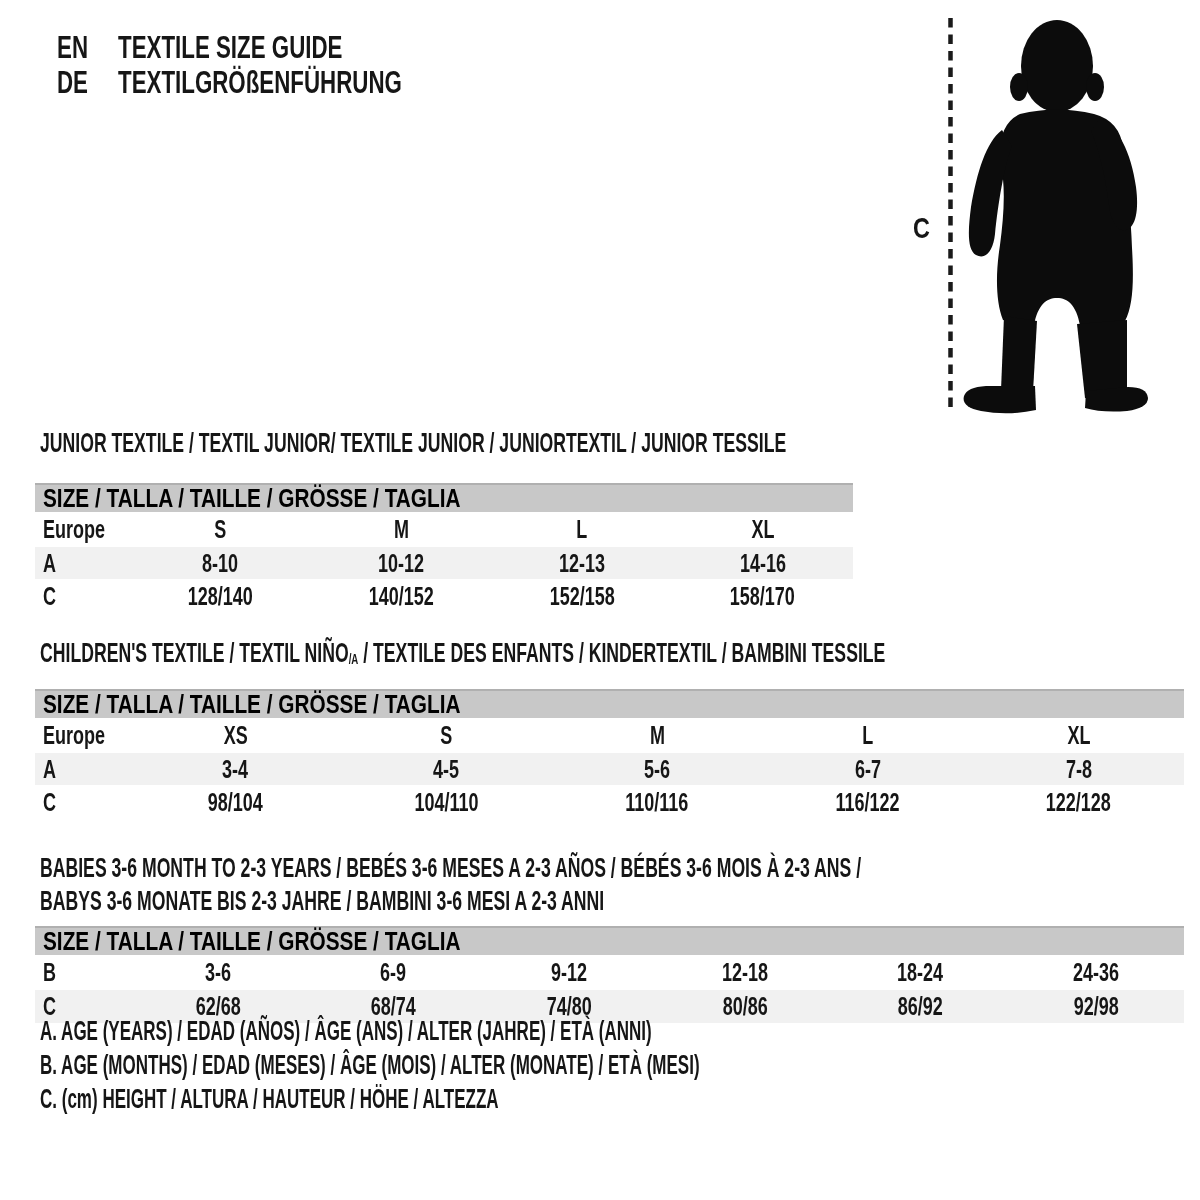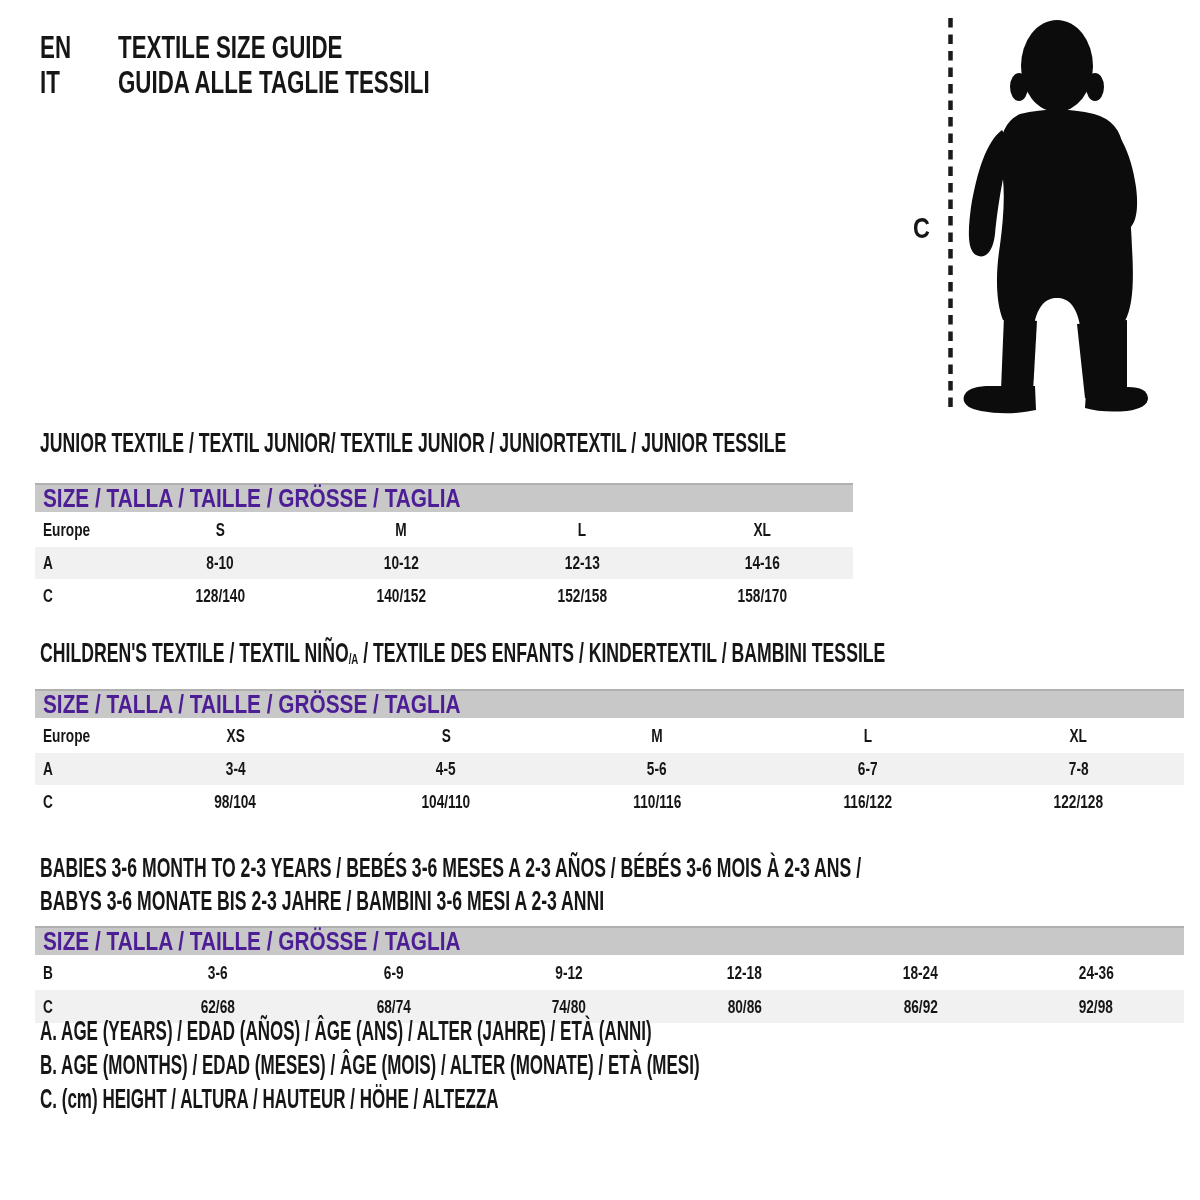--- a/index.html
+++ b/index.html
@@ -7,21 +7,21 @@
     width:1200px;height:1200px;position:relative;background:#ffffff;
     font-family:"Liberation Sans","DejaVu Sans",sans-serif;
     font-weight:700;color:#161616;overflow:hidden;
   }
   
   .cx{display:inline-block;white-space:nowrap;transform-origin:0 50%;}
 
   
   .lang-block{position:absolute;left:40px;top:30px;}
   .lang-row{display:flex;height:35px;line-height:35px;font-size:31px;}
-  .lang-code{width:78px;}
+  .lang-code{width:78px;text-align:center;}
   .lang-row .cx{transform:scaleX(0.72);}
 
   
   .figure-svg{position:absolute;left:900px;top:0;}
   .c-label{position:absolute;left:913px;top:213px;font-size:30px;line-height:30px;}
   .c-label .cx{transform:scaleX(0.78);}
 
   
   .heading{position:absolute;font-size:28px;line-height:24px;white-space:nowrap;
            transform:scaleX(0.63);transform-origin:0 50%;}
@@ -29,25 +29,25 @@
   #children-heading{left:40px;top:641px;}
   #babies-heading{left:40px;top:851px;line-height:33px;}
   .heading .subA{font-size:0.55em;vertical-align:-0.12em;letter-spacing:0;}
 
   
   .table-wrap{position:absolute;}
   #junior-table{left:35px;top:483px;width:818px;}
   #children-table{left:35px;top:689px;width:1149px;}
   #babies-table{left:35px;top:926px;width:1149px;}
   .size-bar{height:27px;line-height:27px;background:#c8c8c8;border-top:2px solid #b0b0b0;
-            padding-left:8px;color:#4c1d95;font-size:26px;}
+            padding-left:8px;color:#000000;font-size:26px;}
   .size-bar .cx{transform:scaleX(0.80);}
   table{width:100%;border-collapse:collapse;table-layout:fixed;}
   col.col-label{width:95px;}
-  td{text-align:center;padding:0;font-size:19px;vertical-align:middle;}
+  td{text-align:center;padding:0;font-size:25px;vertical-align:middle;}
   td .cx{transform:scaleX(0.72);transform-origin:50% 50%;}
   td.lbl{text-align:left;padding-left:8px;}
   td.lbl .cx{transform-origin:0 50%;}
   tr.r-europe{height:35px;}
   tr.r-shaded{height:32px;background:#f1f1f1;}
   tr.r-plain{height:34px;}
   tr.r-b{height:35px;}
   tr.r-c-shaded{height:33px;background:#f1f1f1;}
 
   
@@ -57,22 +57,22 @@
 </style>
 </head>
 <body>
 
 <div class="lang-block">
   <div class="lang-row">
     <span class="lang-code"><span class="cx">EN</span></span>
     <span class="cx">TEXTILE SIZE GUIDE</span>
   </div>
   <div class="lang-row">
-    <span class="lang-code"><span class="cx">IT</span></span>
-    <span class="cx">GUIDA ALLE TAGLIE TESSILI</span>
+    <span class="lang-code"><span class="cx">DE</span></span>
+    <span class="cx">TEXTILGRÖßENFÜHRUNG</span>
   </div>
 </div>
 
 <div class="c-label">
   <span class="cx">C</span>
 </div>
 
 <svg class="figure-svg" width="300" height="440" viewBox="900 0 300 440" xmlns="http://www.w3.org/2000/svg">
   <line x1="950.5" y1="18" x2="950.5" y2="414" stroke="#1a1a1a" stroke-width="4.5" stroke-dasharray="9.5 7"></line>
   <g fill="#0c0c0c">

